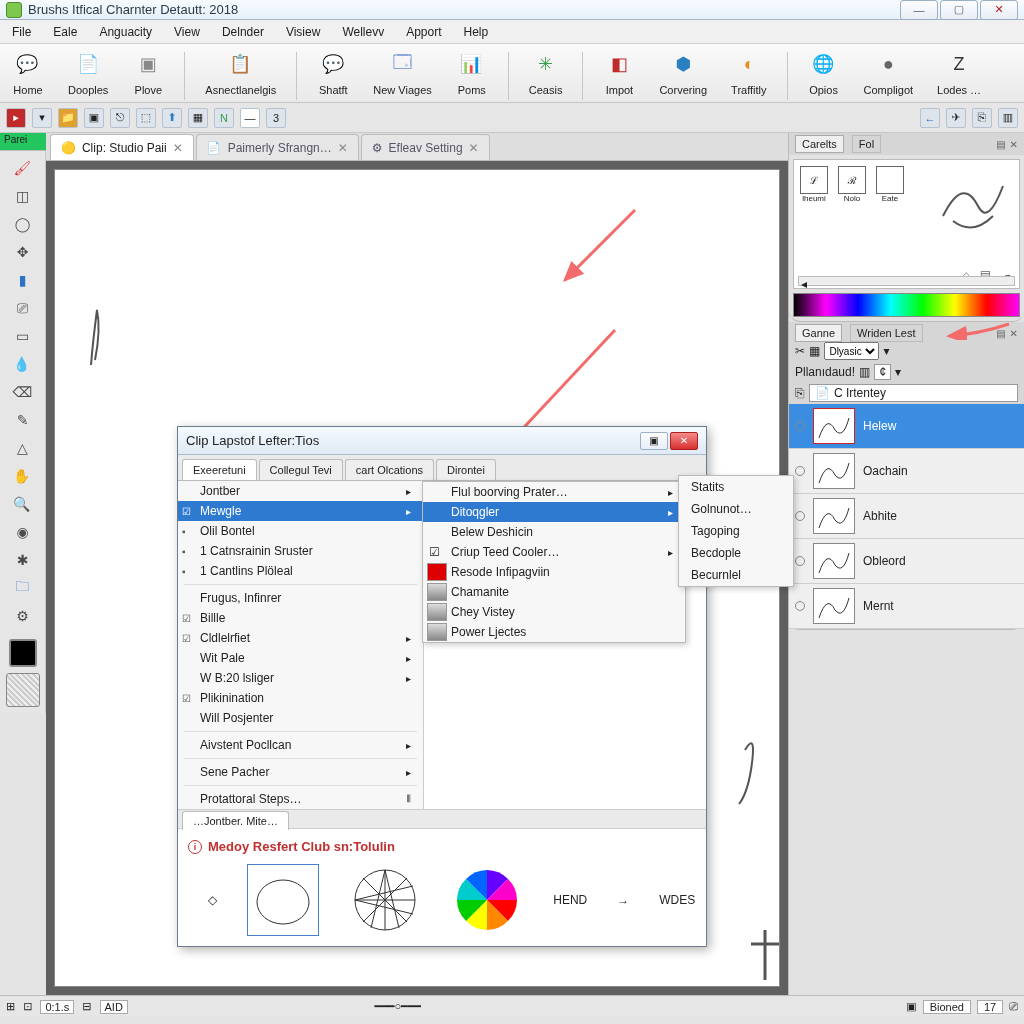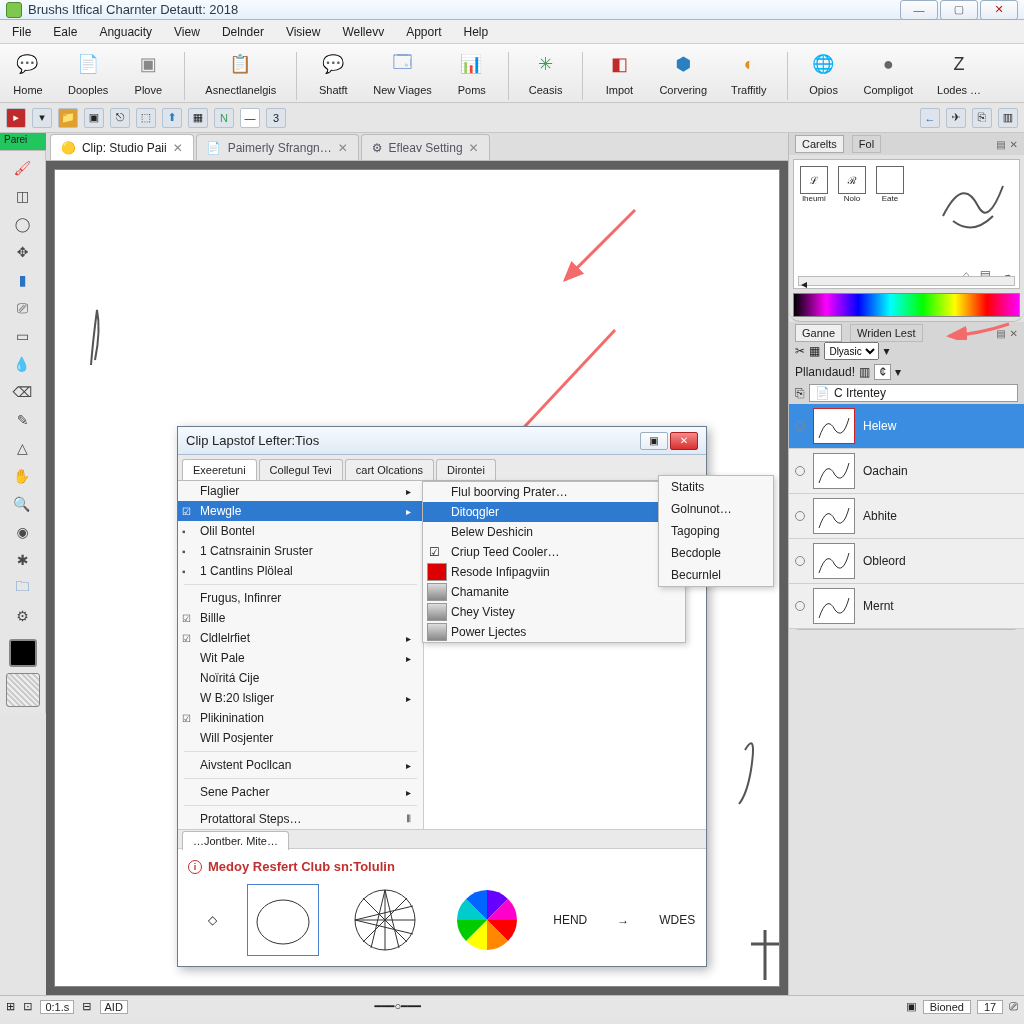--- a/index.html
+++ b/index.html
@@ -67,21 +67,21 @@
   .menu-row.hi { background:#2f7ad1; color:#fff; }
   .menu-row .chk { position:absolute; left:4px; font-size:10px; color:#555; }
   .menu-row.hi .chk { color:#fff; }
   .menu-row .arr { margin-left:auto; font-size:10px; }
   .menu-sep { height:1px; background:#ddd; margin:3px 6px; }
   .submenu { position:absolute; left:244px; top:0; width:264px; background:#f7f7f7; border:1px solid #bbb; box-shadow:2px 2px 6px rgba(0,0,0,.2); }
   .sub-row { display:flex; align-items:center; padding:3px 12px 3px 28px; gap:8px; font-size:12px; position:relative; }
   .sub-row.hi { background:#2f7ad1; color:#fff; }
   .sub-row .ico { position:absolute; left:4px; width:20px; height:18px; border:1px solid #999; background:#fff; }
   .sub-row .arr { margin-left:auto; font-size:10px; }
-  .flyout { position:absolute; left:480px; top:-6px; width:116px; background:#f7f7f7; border:1px solid #bbb; box-shadow:2px 2px 6px rgba(0,0,0,.2); }
+  .flyout { position:absolute; left:500px; top:-6px; width:116px; background:#f7f7f7; border:1px solid #bbb; box-shadow:2px 2px 6px rgba(0,0,0,.2); }
   .fly-row { padding:4px 12px; font-size:12px; }
   .bottom-strip { border-top:1px solid #ccc; padding:10px; }
   .bottom-title { color:#c03030; font-weight:bold; font-size:13px; display:flex; align-items:center; gap:6px; }
   .shapes { display:flex; align-items:center; gap:30px; margin-top:10px; padding-left:20px; }
   .sh { width:72px; height:72px; border:1px solid #555; display:flex; align-items:center; justify-content:center; background:#fff; }
   svg { display:block; }
   .arrow-ann { position:absolute; stroke:#f36b6b; stroke-width:3; fill:none; }
   .navbar-right { margin-left:auto; display:flex; gap:6px; align-items:center; }
   .cross { font-family:monospace; }
 </style>
@@ -269,21 +269,21 @@
           </div>
           <div class="dlg-tabs">
             <div class="dlg-tab active">Exeeretuni</div>
             <div class="dlg-tab">Collegul Tevi</div>
             <div class="dlg-tab">cart Olcations</div>
             <div class="dlg-tab">Dirontei</div>
           </div>
           <div class="dlg-body" style="display:flex">
             <div class="menu-col" id="menucol">
                 <div class="menu-row">
-                  <span>Flaglier</span>
+                  <span>Jontber</span>
                   <span class="arr">▸</span>
                 </div>
                 <div class="menu-row hi">
                   <span class="chk">☑</span>
                   <span>Mewgle</span>
                   <span class="arr">▸</span>
                 </div>
                 <div class="menu-row">
                   <span class="chk">▪</span>
                   <span>Olil Bontel</span>
@@ -305,23 +305,20 @@
                   <span>Billle</span>
                 </div>
                 <div class="menu-row">
                   <span class="chk">☑</span>
                   <span>Cldlelrfiet</span>
                   <span class="arr">▸</span>
                 </div>
                 <div class="menu-row">
                   <span>Wit Pale</span>
                   <span class="arr">▸</span>
-                </div>
-                <div class="menu-row">
-                  <span>Noïritá Cije</span>
                 </div>
                 <div class="menu-row">
                   <span>W B:20 lsliger</span>
                   <span class="arr">▸</span>
                 </div>
                 <div class="menu-row">
                   <span class="chk">☑</span>
                   <span>Plikinination</span>
                 </div>
                 <div class="menu-row">

